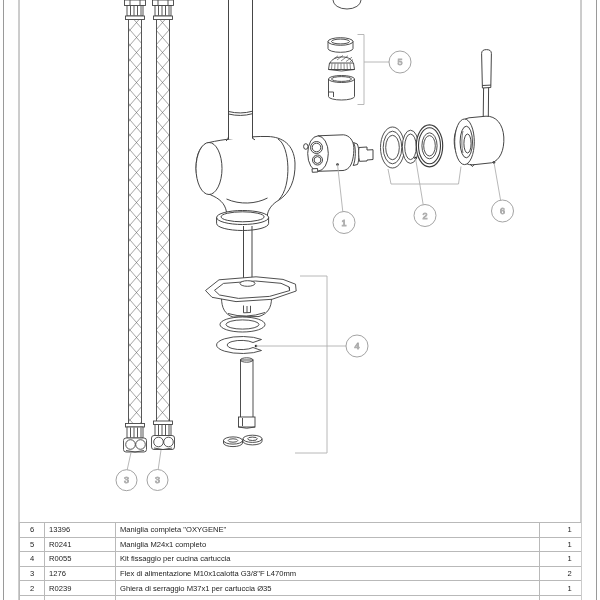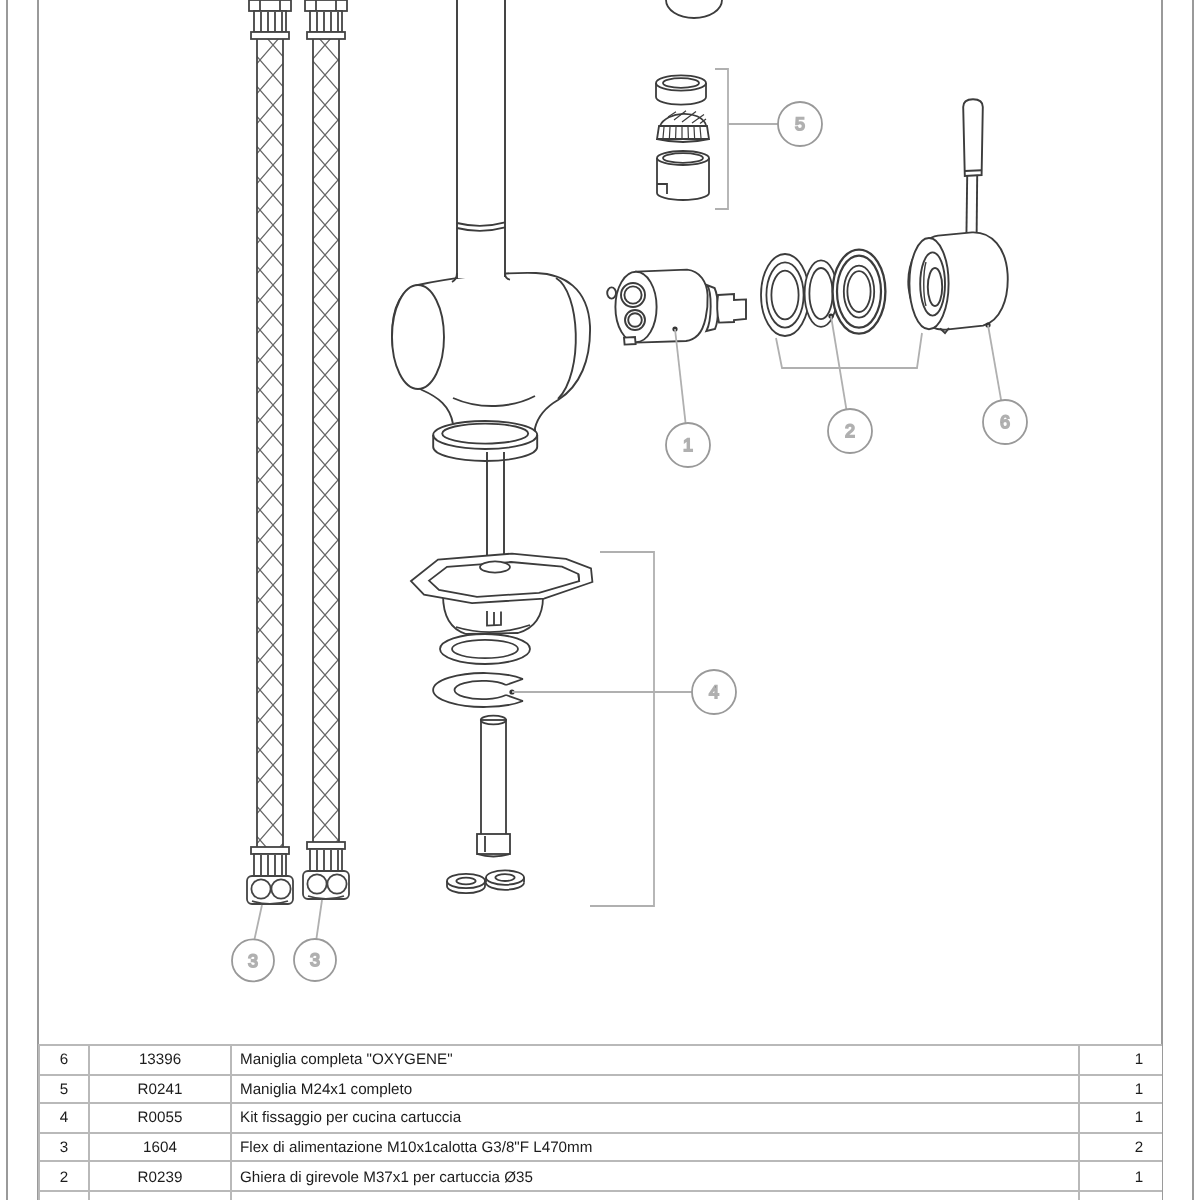--- a/index.html
+++ b/index.html
@@ -6,21 +6,21 @@
   .stage{position:relative;width:600px;height:600px;background:#fff;overflow:hidden;
          font-family:"Liberation Sans",sans-serif;}
   .stage svg{position:absolute;left:0;top:0;}
   svg text{font-family:"Liberation Sans",sans-serif;font-size:9px;fill:#333;}
   .parts-table-wrap{position:absolute;left:19px;top:522px;width:562px;height:78px;overflow:hidden;}
   table.parts{border-collapse:collapse;table-layout:fixed;width:562px;}
   table.parts td{border:1px solid #b9b9b9;height:13.6px;padding:0 4px;
                  font-size:7.6px;color:#1c1c1c;white-space:nowrap;overflow:hidden;
                  vertical-align:middle;background:#fff;}
   td.c-pos{width:16px;text-align:center;}
-  td.c-code{width:62px;text-align:center;}
+  td.c-code{width:62px;text-align:left;}
   td.c-desc{width:415px;text-align:left;}
   td.c-qty{width:51px;text-align:center;}
 </style>
 </head>
 <body>
 
 <div class="stage">
 
 <svg width="600" height="600" viewBox="0 0 600 600">
   <defs>
@@ -289,28 +289,28 @@
         <td class="c-qty">1</td>
       </tr>
       <tr>
         <td class="c-pos">4</td>
         <td class="c-code">R0055</td>
         <td class="c-desc">Kit fissaggio per cucina cartuccia</td>
         <td class="c-qty">1</td>
       </tr>
       <tr>
         <td class="c-pos">3</td>
-        <td class="c-code">1604</td>
+        <td class="c-code">1276</td>
         <td class="c-desc">Flex di alimentazione M10x1calotta G3/8"F L470mm</td>
         <td class="c-qty">2</td>
       </tr>
       <tr>
         <td class="c-pos">2</td>
         <td class="c-code">R0239</td>
-        <td class="c-desc">Ghiera di girevole M37x1 per cartuccia Ø35</td>
+        <td class="c-desc">Ghiera di serraggio M37x1 per cartuccia Ø35</td>
         <td class="c-qty">1</td>
       </tr>
       <tr>
         <td class="c-pos"></td>
         <td class="c-code"></td>
         <td class="c-desc"></td>
         <td class="c-qty"></td>
       </tr>
     </tbody>
   </table>

